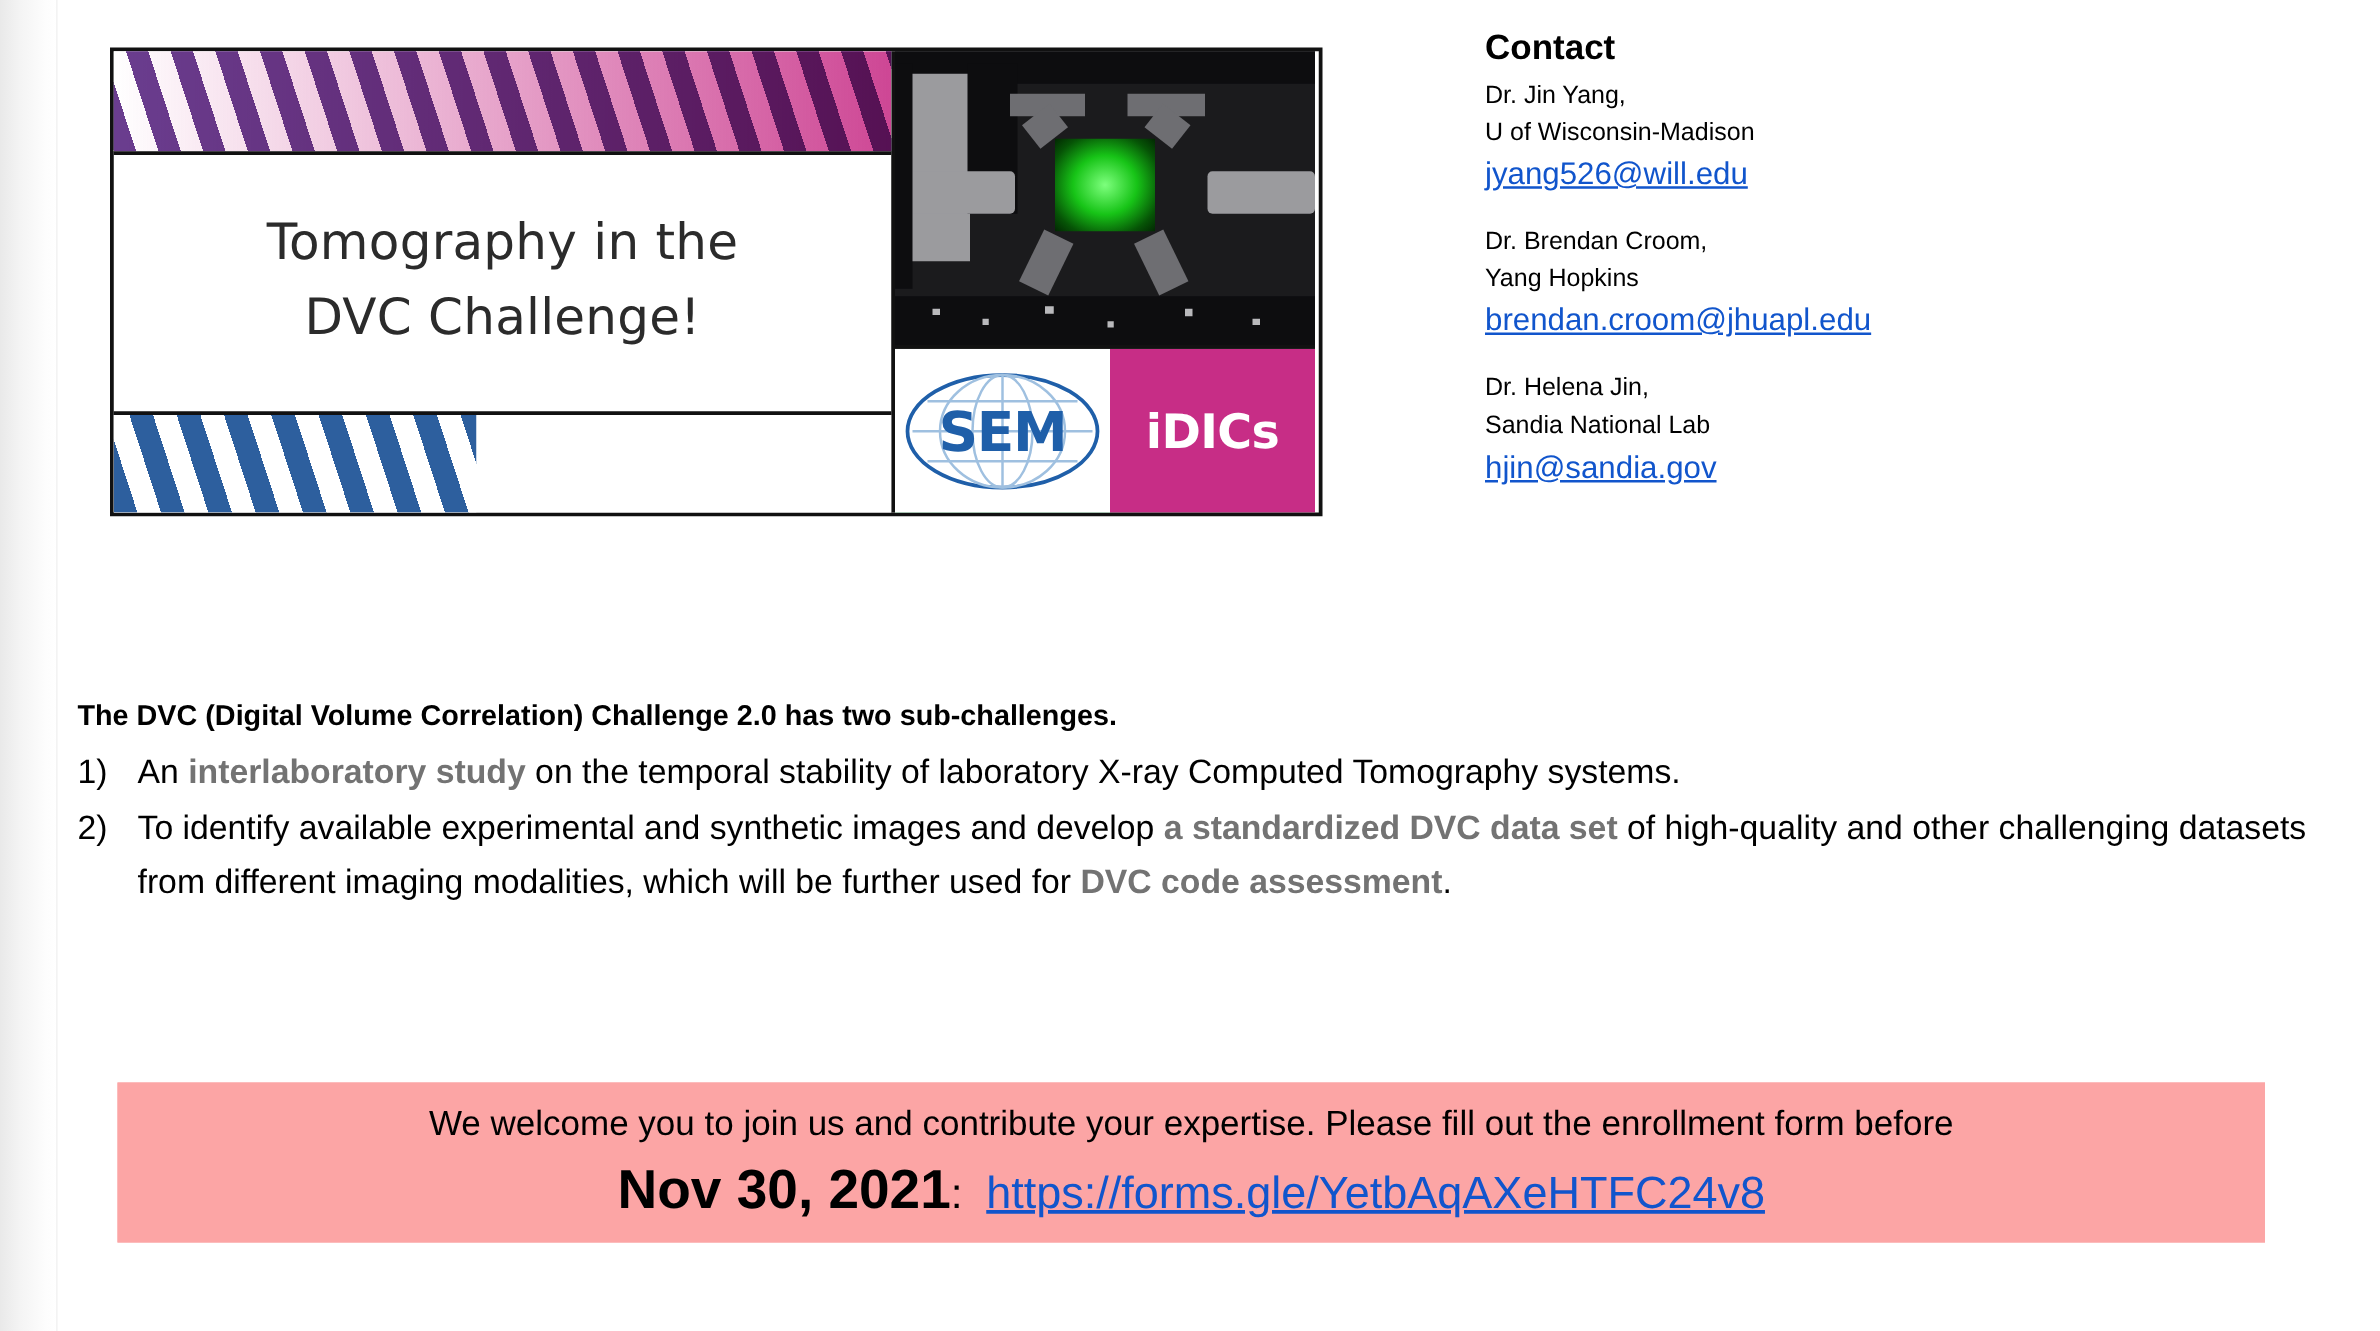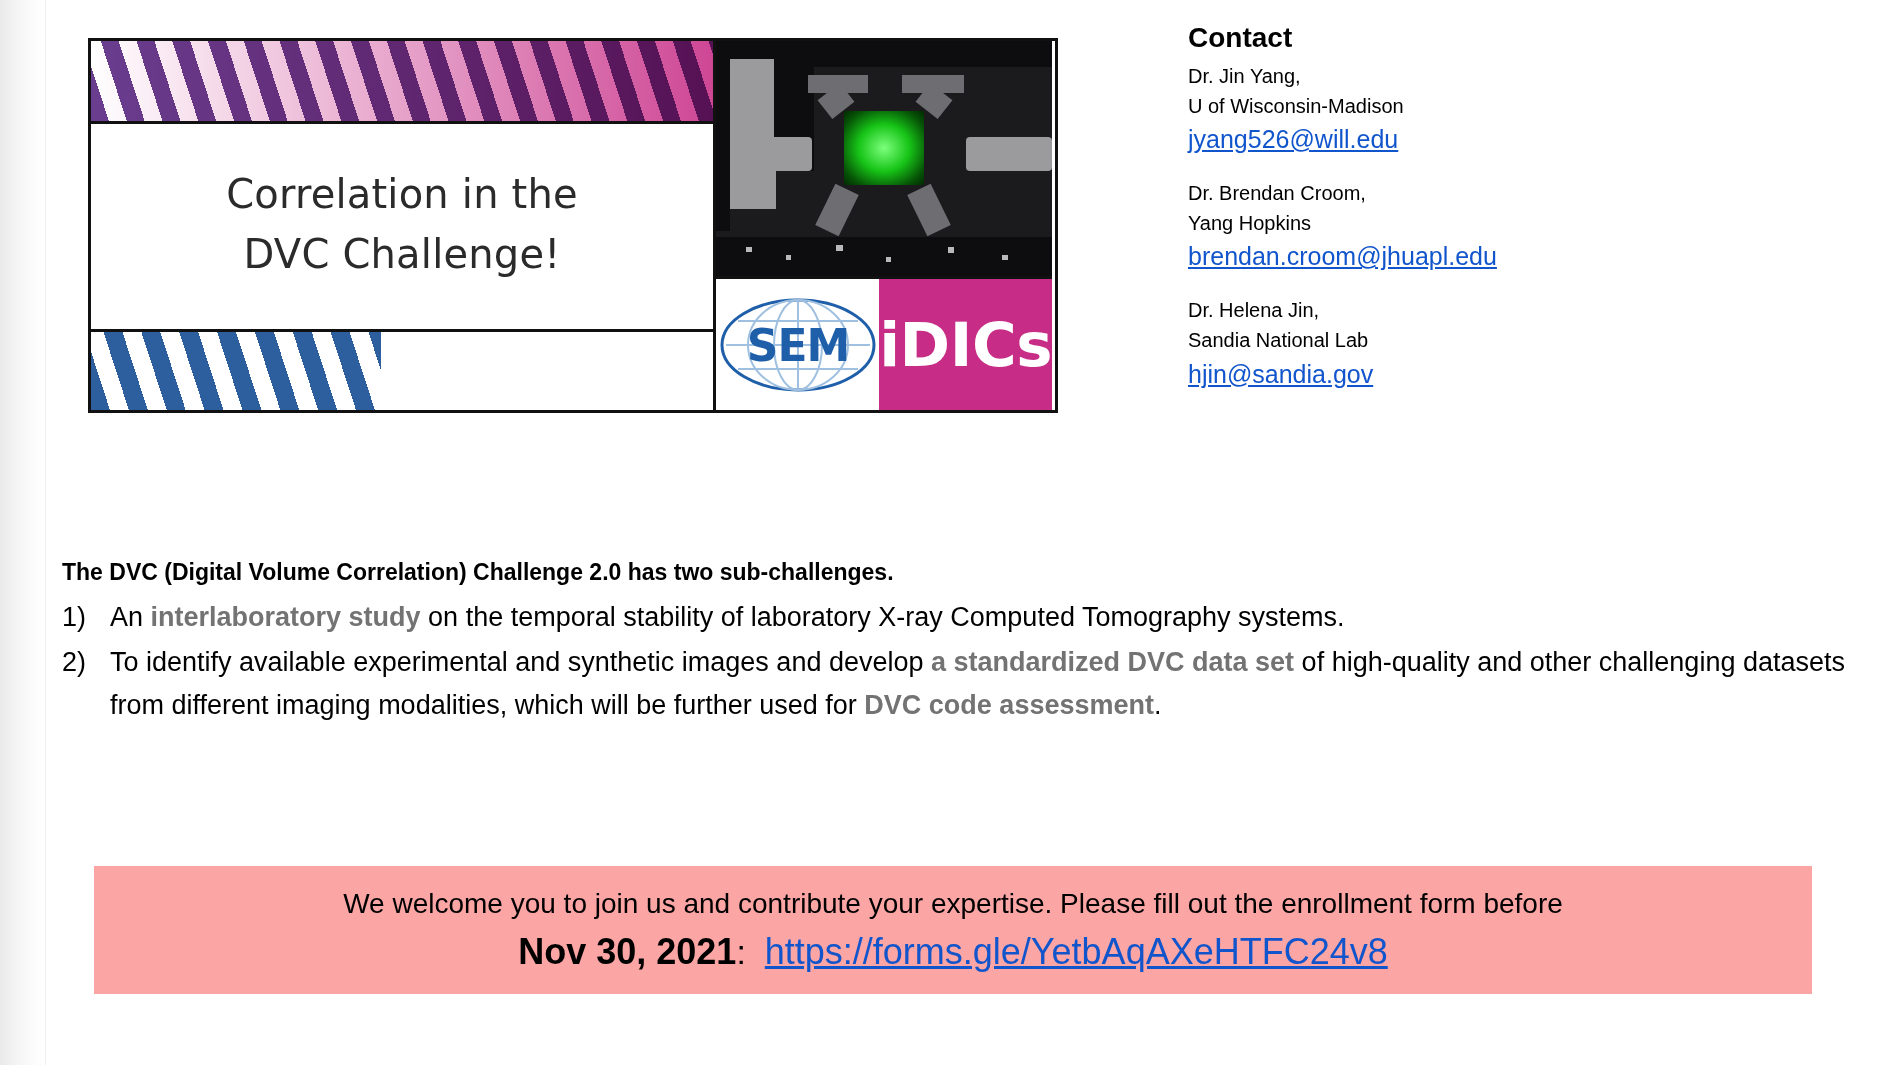--- a/index.html
+++ b/index.html
@@ -84,21 +84,21 @@
     flex:1;display:flex;background:#15803d;
   }
   .sem-box{
     width:172px;display:flex;align-items:center;justify-content:center;background:#fff;
   }
   .idics-box{
     flex:1;display:flex;align-items:center;justify-content:center;
     background:#c72d86;
   }
   .idics-box span{
-    color:#ffffff;font-size:61px;font-weight:700;letter-spacing:-.5px;
+    color:#ffffff;font-size:38px;font-weight:700;letter-spacing:-.5px;
     font-family:"DejaVu Sans", sans-serif;
   }
 
   
   .contact{
     position:absolute;left:1188px;top:20px;width:700px;
   }
   .contact h2{
     margin:0 0 7px 0;font-size:28px;font-weight:700;line-height:1.25;
   }
@@ -126,37 +126,37 @@
   .red{color:#737373;font-weight:700;}
 
   
   .callout{
     position:absolute;left:94px;top:866px;width:1718px;height:128px;
     border:8px solid #fca5a5;box-sizing:border-box;background:#fca5a5;
     display:flex;flex-direction:column;align-items:center;justify-content:center;
   }
   .callout .l1{font-size:28px;line-height:1.25;margin-bottom:8px;}
   .callout .l2{font-size:34px;line-height:1.25;white-space:nowrap;}
-  .callout .l2 b{font-weight:700;font-size:36px;}
+  .callout .l2 b{font-weight:700;font-size:44px;}
   .callout .l2 a{color:#1155cc;text-decoration:underline;font-size:36px;}
 </style>
 </head>
 <body>
 
 <div class="page-edge"></div>
 <div class="page-edge-line"></div>
 
 <div class="banner">
 
   <div class="banner-left">
     <div class="stripe-top">
       <div class="stripe-top-fade"></div>
     </div>
     <div class="banner-title">
-      <span>Correlation in the</span>
+      <span>Tomography in the</span>
       <span>DVC Challenge!</span>
     </div>
     <div class="stripe-bottom">
       <div class="stripe-bottom-inner"></div>
     </div>
   </div>
 
   <div class="banner-right">
     <div class="photo">
       <div class="dark" style="left:0;top:0;width:336px;height:26px;"></div>

